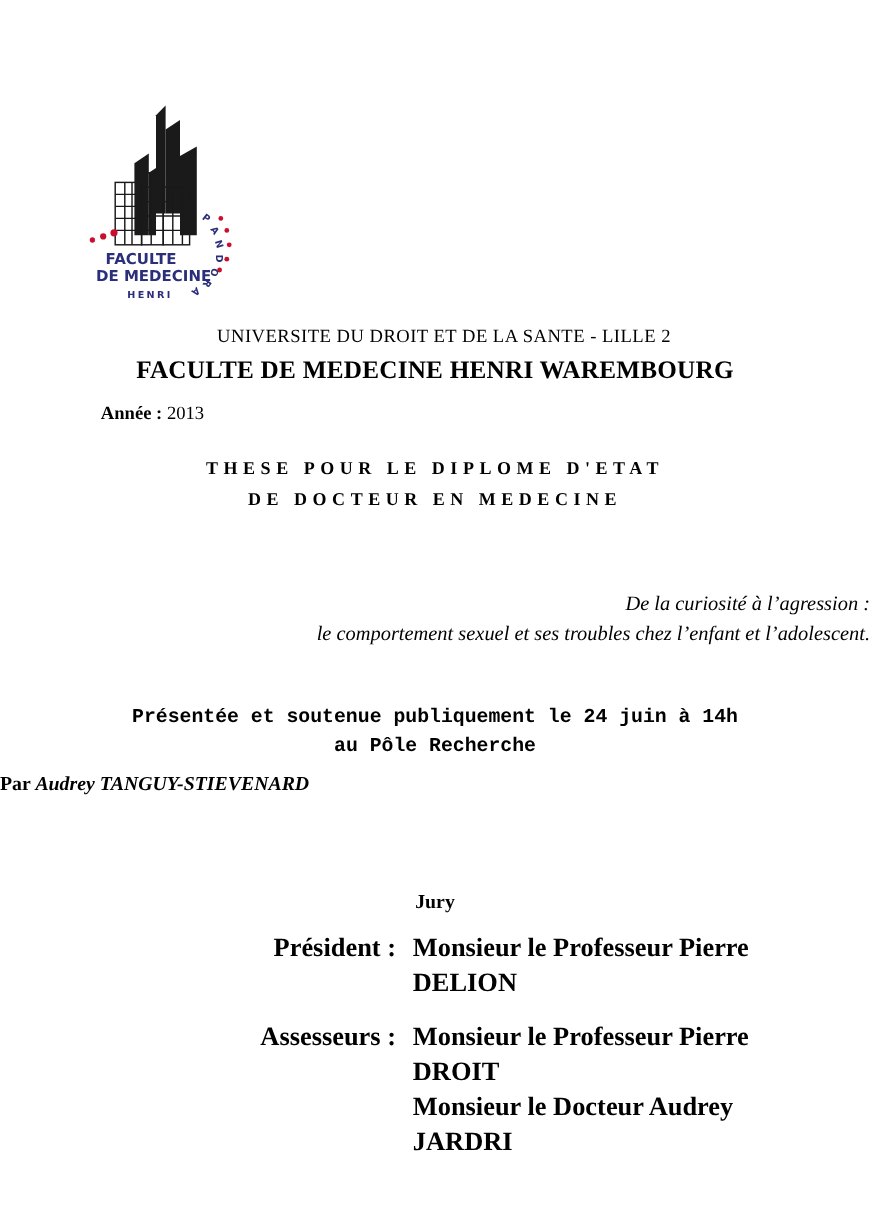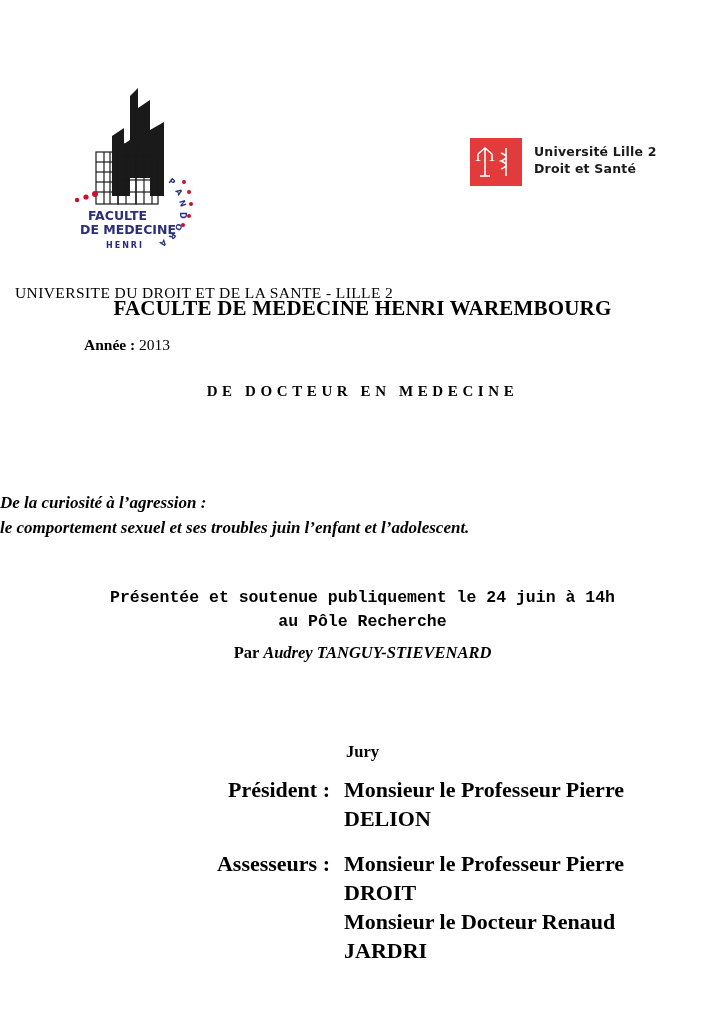--- a/index.html
+++ b/index.html
@@ -56,21 +56,22 @@
     line-height: 1.35;
     letter-spacing: 0.2px;
     color: #1a1a1a;
   }
 
   
   .univ-line {
     position: absolute;
     left: 0;
     right: 0;
-    top: 284px;
+    top: 272px;
+    text-align: center;
     font-size: 15.5px;
     letter-spacing: 0.4px;
     padding-left: 15px;
   }
   .faculte-line {
     position: absolute;
     left: 0;
     right: 0;
     top: 296px;
     text-align: center;
@@ -97,44 +98,44 @@
     font-weight: bold;
     letter-spacing: 4.6px;
     line-height: 1.7;
   }
 
   .title-block {
     position: absolute;
     left: 0;
     right: 0;
     top: 491px;
-    text-align: left;
+    text-align: right;
     font-size: 17px;
-    font-weight: bold;
+    font-weight: normal;
     font-style: italic;
     line-height: 1.45;
   }
 
   .presentation {
     position: absolute;
     left: 0;
     right: 0;
     top: 586px;
     text-align: center;
     font-size: 16.5px;
     font-weight: bold;
     line-height: 1.45;
     font-family: Liberation Mono, monospace;
   }
   .par-line {
     position: absolute;
     left: 0;
     right: 0;
     top: 643px;
-    text-align: center;
+    text-align: left;
     font-size: 16.5px;
     font-weight: bold;
   }
   .par-line .name { font-style: italic; }
 
   .jury-title {
     position: absolute;
     left: 0;
     right: 0;
     top: 742px;
@@ -229,57 +230,37 @@
         <text transform="translate(105,145) rotate(108)">O</text>
         <text transform="translate(100,154) rotate(125)">R</text>
         <text transform="translate(92,161) rotate(142)">A</text>
       </g>
       <text x="16" y="142" font-family="DejaVu Sans" font-size="12.5" font-weight="bold" fill="#2b2f7a">FACULTE</text>
       <text x="8" y="156" font-family="DejaVu Sans" font-size="12.5" font-weight="bold" fill="#2b2f7a">DE MEDECINE</text>
       <text x="34" y="170" font-family="DejaVu Sans" font-size="8" font-weight="bold" fill="#2b2f7a" letter-spacing="2">HENRI</text>
     </svg>
   </div>
 
-  <div class="logo-univ">
-    <svg class="mark" viewBox="0 0 52 48" xmlns="http://www.w3.org/2000/svg" aria-hidden="true">
-      <rect x="0" y="0" width="52" height="48" fill="#e23b3b"></rect>
-      <g stroke="#ffffff" stroke-width="1.6" fill="none">
-        <path d="M15 10 L15 38"></path>
-        <path d="M8 16 L15 10 L22 16"></path>
-        <path d="M8 16 L8 22 M22 16 L22 22"></path>
-        <path d="M5 22 A5 5 0 0 0 11 22 Z" fill="#ffffff" stroke="none"></path>
-        <path d="M19 22 A5 5 0 0 0 25 22 Z" fill="#ffffff" stroke="none"></path>
-        <path d="M10 38 L20 38"></path>
-      </g>
-      <g stroke="#ffffff" stroke-width="1.6" fill="none">
-        <path d="M36 10 L36 38"></path>
-        <path d="M31 15 q10 4 0 8 q10 4 0 8"></path>
-      </g>
-    </svg>
-    <div class="univ-text">
-      <div>Université Lille 2</div>
-      <div>Droit et Santé</div>
-    </div>
-  </div>
 
   <div class="univ-line">UNIVERSITE DU DROIT ET DE LA SANTE - LILLE 2</div>
   <div class="faculte-line">FACULTE DE MEDECINE HENRI WAREMBOURG</div>
 
   <div class="annee">
     <span class="lbl">Année :</span>
     <span class="val">2013</span>
   </div>
 
   <div class="these-block">
+    <div>THESE POUR LE DIPLOME D'ETAT</div>
     <div>DE DOCTEUR EN MEDECINE</div>
   </div>
 
   <div class="title-block">
     <div>De la curiosité à l’agression :</div>
-    <div>le comportement sexuel et ses troubles juin l’enfant et l’adolescent.</div>
+    <div>le comportement sexuel et ses troubles chez l’enfant et l’adolescent.</div>
   </div>
 
   <div class="presentation">
     <div>Présentée et soutenue publiquement le 24 juin à 14h</div>
     <div>au Pôle Recherche</div>
   </div>
 
   <div class="par-line">
     <span>Par</span>
     <span class="name">Audrey TANGUY-STIEVENARD</span>
@@ -295,21 +276,21 @@
           <span class="nm">Monsieur le Professeur Pierre DELION</span>
         </td>
       </tr>
       <tr class="spacer">
           <td colspan="2"></td>
         </tr>
       <tr>
         <td class="role">Assesseurs :</td>
         <td class="names">
           <span class="nm">Monsieur le Professeur Pierre DROIT</span>
-          <span class="nm">Monsieur le Docteur Renaud JARDRI</span>
+          <span class="nm">Monsieur le Docteur Audrey JARDRI</span>
         </td>
       </tr>
       <tr class="spacer">
           <td colspan="2"></td>
         </tr>
     </tbody>
   </table>
 
 </div>
 

